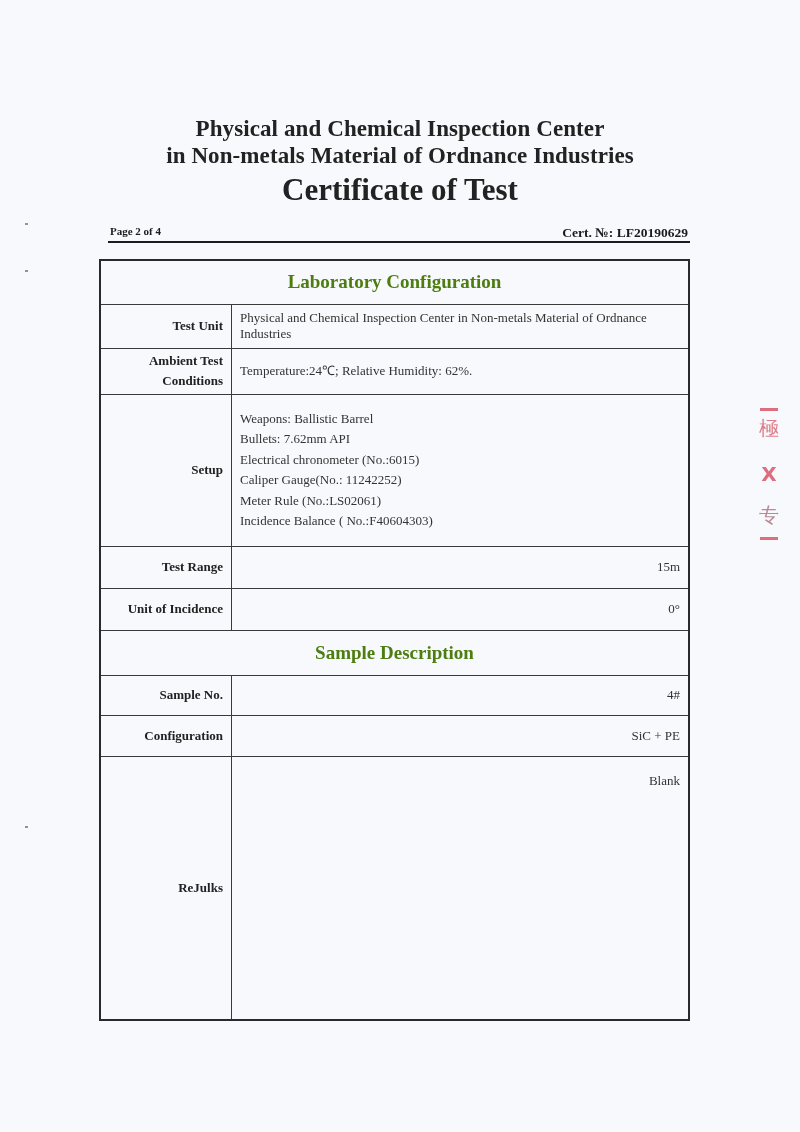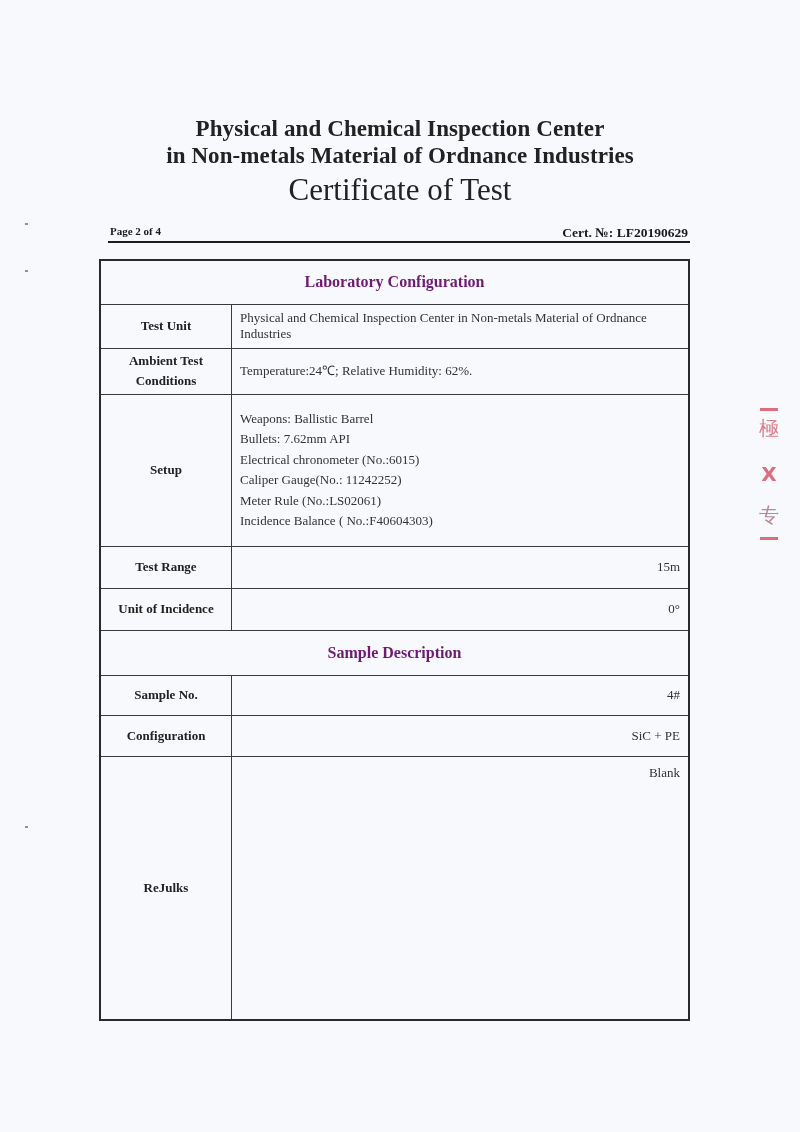--- a/index.html
+++ b/index.html
@@ -14,21 +14,21 @@
     .page { position: absolute; left: 0; top: 0; width: 800px; height: 1132px; }
     .title1, .title2 {
       position: absolute; left: 0; width: 800px; text-align: center;
       font-weight: bold; font-size: 23px; letter-spacing: 0.1px;
       color: #222;
     }
     .title1 { top: 116px; }
     .title2 { top: 143px; }
     .title3 {
       position: absolute; left: 0; width: 800px; text-align: center;
-      font-weight: normal; font-size: 31px; top: 172px; color: #222;
+      font-weight: bold; font-size: 31px; top: 172px; color: #222;
     }
     .page-no {
       position: absolute; left: 110px; top: 225px;
       font-weight: bold; font-size: 11px;
     }
     .cert-no {
       position: absolute; right: 112px; top: 225px;
       font-weight: bold; font-size: 13.5px;
     }
     .rule {
@@ -39,24 +39,24 @@
       position: absolute; left: 99px; top: 259px; width: 591px;
       border-collapse: collapse;
       border: 2px solid #2a2a2a;
     }
     table.cert td {
       border: 1.5px solid #3a3a3a;
       padding: 0 8px;
       vertical-align: middle;
     }
     .section-head td {
-      text-align: center; font-weight: bold; font-size: 16px; color: #701a75;
+      text-align: center; font-weight: bold; font-size: 19px; color: #4d7c0f;
     }
     td.label {
-      width: 114px; text-align: center; font-weight: bold; font-size: 13px;
+      width: 114px; text-align: right; font-weight: bold; font-size: 13px;
       line-height: 20px; color: #222;
     }
     td.value { font-size: 13px; color: #333; line-height: 16px; }
     td.value.center { text-align: right; }
     .setup-line { line-height: 20.5px; }
     .stamp {
       position: absolute; left: 756px; top: 408px; width: 26px; height: 160px;
       color: #d96a78; font-family: "DejaVu Sans", sans-serif; font-size: 20px;
       text-align: center; opacity: 0.85;
     }
@@ -117,21 +117,21 @@
     <tr style="height:40px">
       <td class="label">Sample No.</td>
       <td class="value center">4#</td>
     </tr>
     <tr style="height:41px">
       <td class="label">Configuration</td>
       <td class="value center">SiC + PE</td>
     </tr>
     <tr style="height:264px">
       <td class="label">ReJulks</td>
-      <td class="value center" style="vertical-align:top; padding-top:8px;">Blank</td>
+      <td class="value center" style="vertical-align:top; padding-top:16px;">Blank</td>
     </tr>
   </tbody>
     </table>
 
   <div class="stamp">
     <span class="bar"></span>
     <div style="margin-top:4px">極</div>
     <div style="margin-top:20px; font-weight:bold; color:#d9566a">X</div>
     <div style="margin-top:16px; color:#b07680">专</div>
     <span class="bar" style="margin-top:8px"></span>

